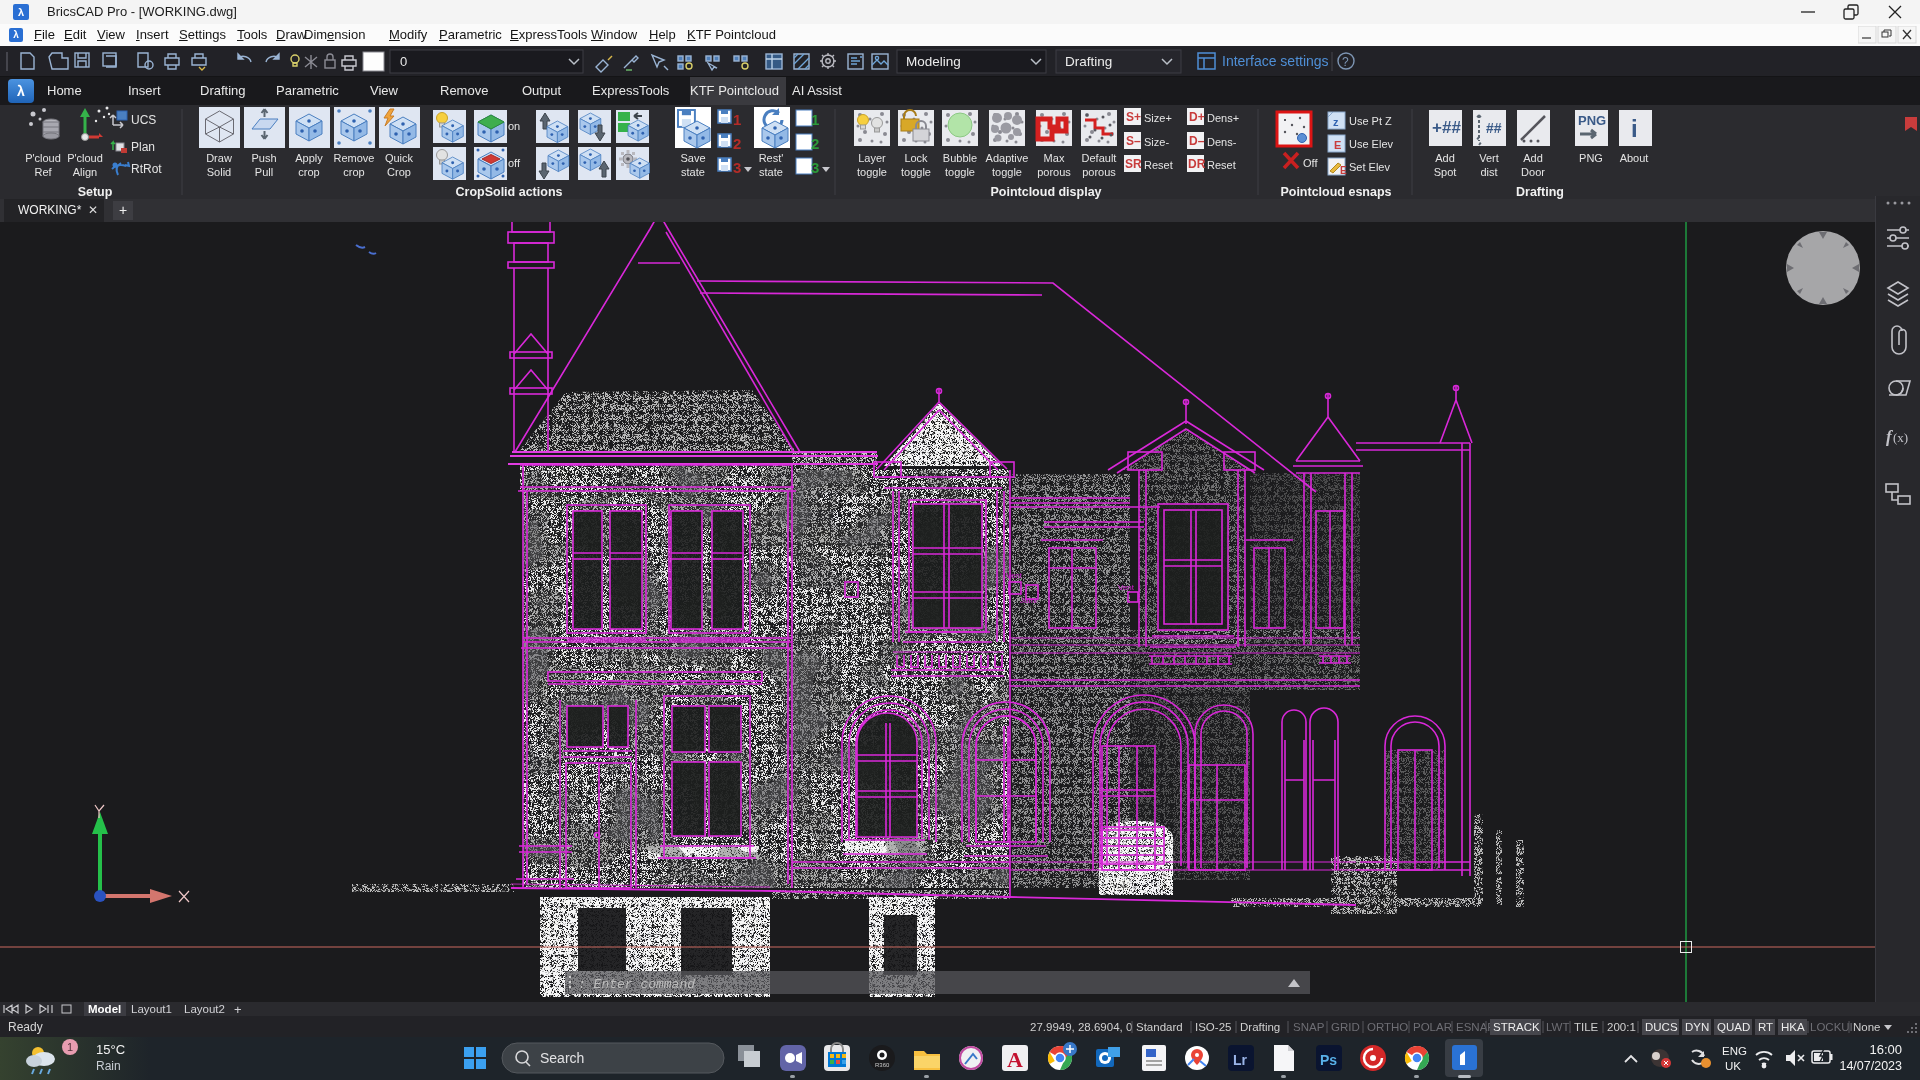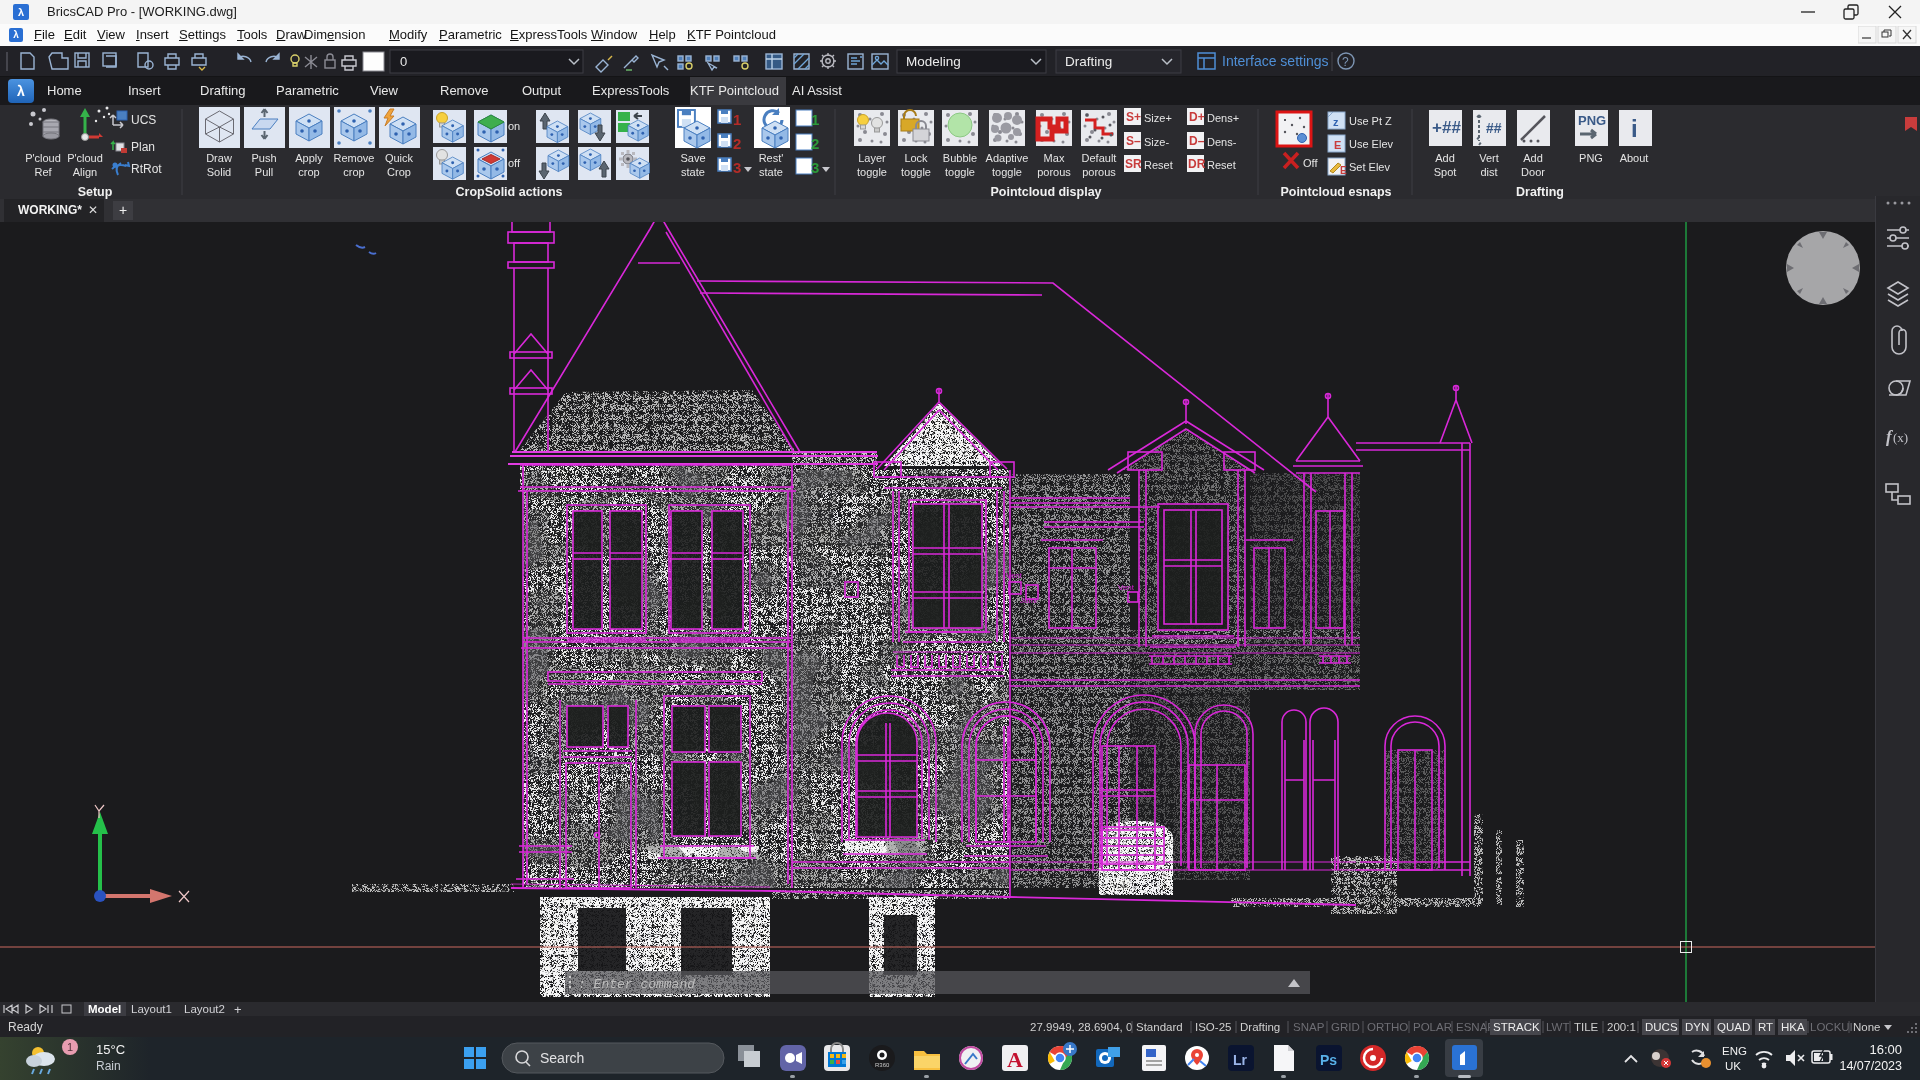--- a/index.html
+++ b/index.html
@@ -17,21 +17,21 @@
 #toolbar{left:0;top:46px;width:1920px;height:31px;background:#222227;border-bottom:1px solid #141416}
 
 #rtabs{left:0;top:77px;width:1920px;height:28px;background:#19191c;color:#e8e8e8;font-size:13px}
 #rtabs .tab{position:absolute;top:0;height:28px;line-height:28px;text-align:left}
 #rtabs .active{background:#3a3a3f}
 #rtabs .appbtn{left:8px;top:2px;width:26px;height:24px;background:linear-gradient(#4b93e0,#1f64b8);border-radius:4px;color:#fff;text-align:center;line-height:24px;font-size:14px;font-weight:bold}
 
 #ribbon{left:0;top:105px;width:1920px;height:94px;background:#2b2b2f;color:#dcdcdc}
 
 #doctabs{left:0;top:199px;width:1920px;height:23px;background:#303034}
-#doctabs .dtab{left:4px;top:0;height:23px;width:100px;background:#232326;color:#f2f2f2;font-weight:bold;font-size:12px;line-height:23px;padding-left:14px}
+#doctabs .dtab{left:4px;top:0;height:23px;width:100px;background:#232326;color:#f2f2f2;font-weight:normal;font-size:12px;line-height:23px;padding-left:14px}
 #doctabs .x{left:88px;top:0;height:23px;color:#ddd;font-size:12px;line-height:23px}
 #doctabs .plus{left:113px;top:2px;width:20px;height:19px;background:#3d3d42;color:#eee;text-align:center;line-height:19px;font-size:14px}
 
 #canvas{left:0;top:222px;width:1704px;height:780px;background:#1b1b1d}
 
 #sidebar{left:1875px;top:196px;width:45px;height:806px;background:#28282c;border-left:1px solid #3a3a40}
 
 #layoutbar{left:0;top:1002px;width:1920px;height:14px;background:#2a2a2e;color:#fca5a5;font-size:12px}
 
 #statusbar{left:0;top:1016px;width:1920px;height:21px;background:#222226;color:#f0abfc;font-size:12px}

